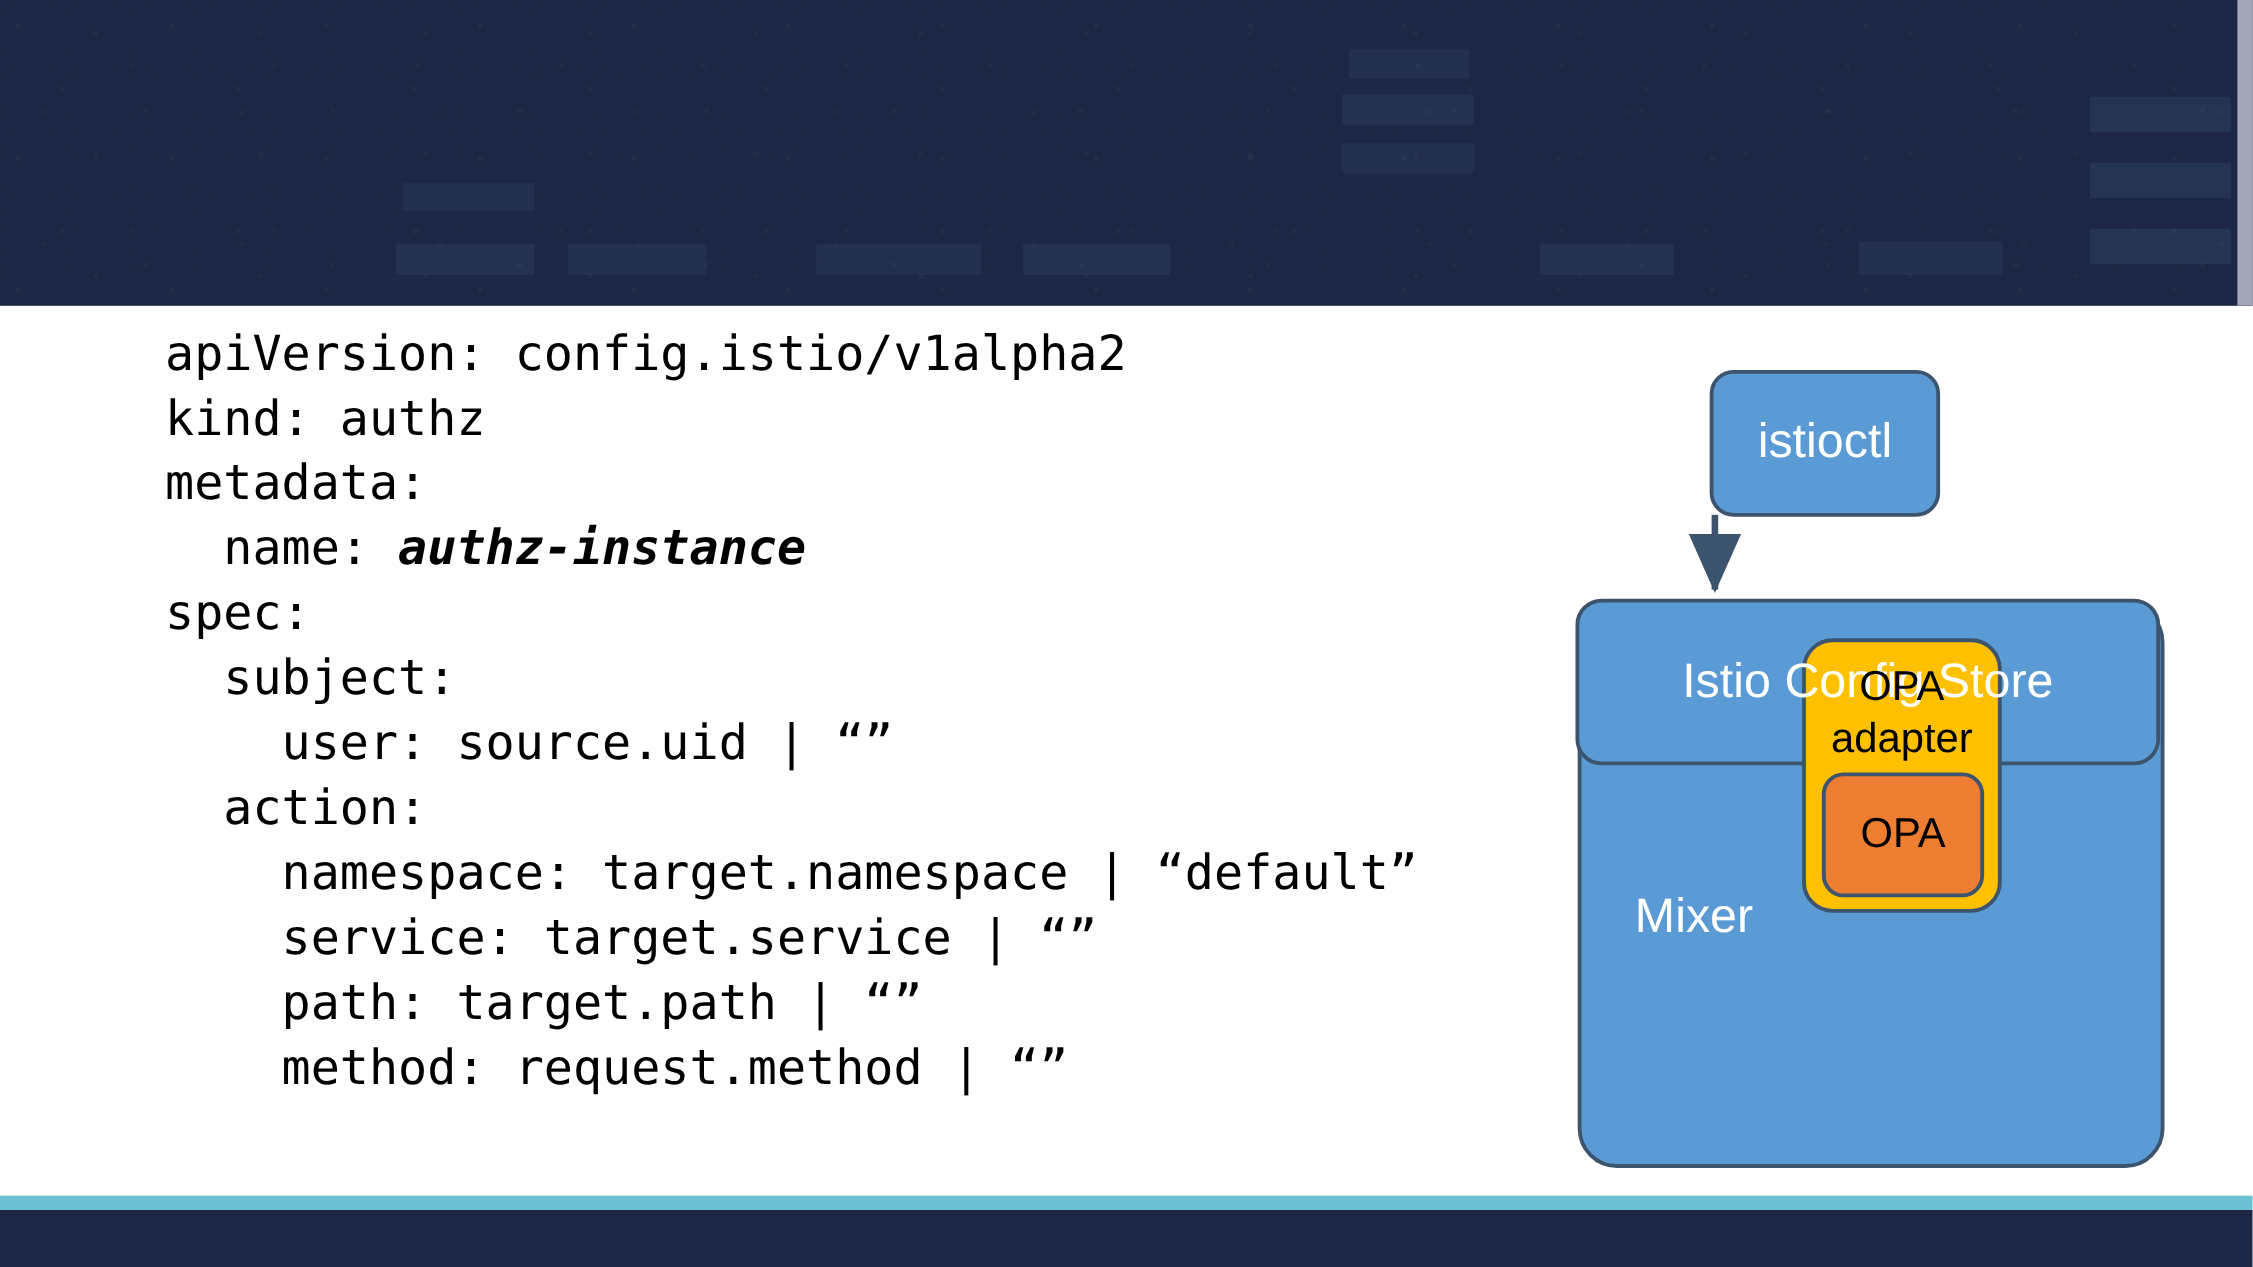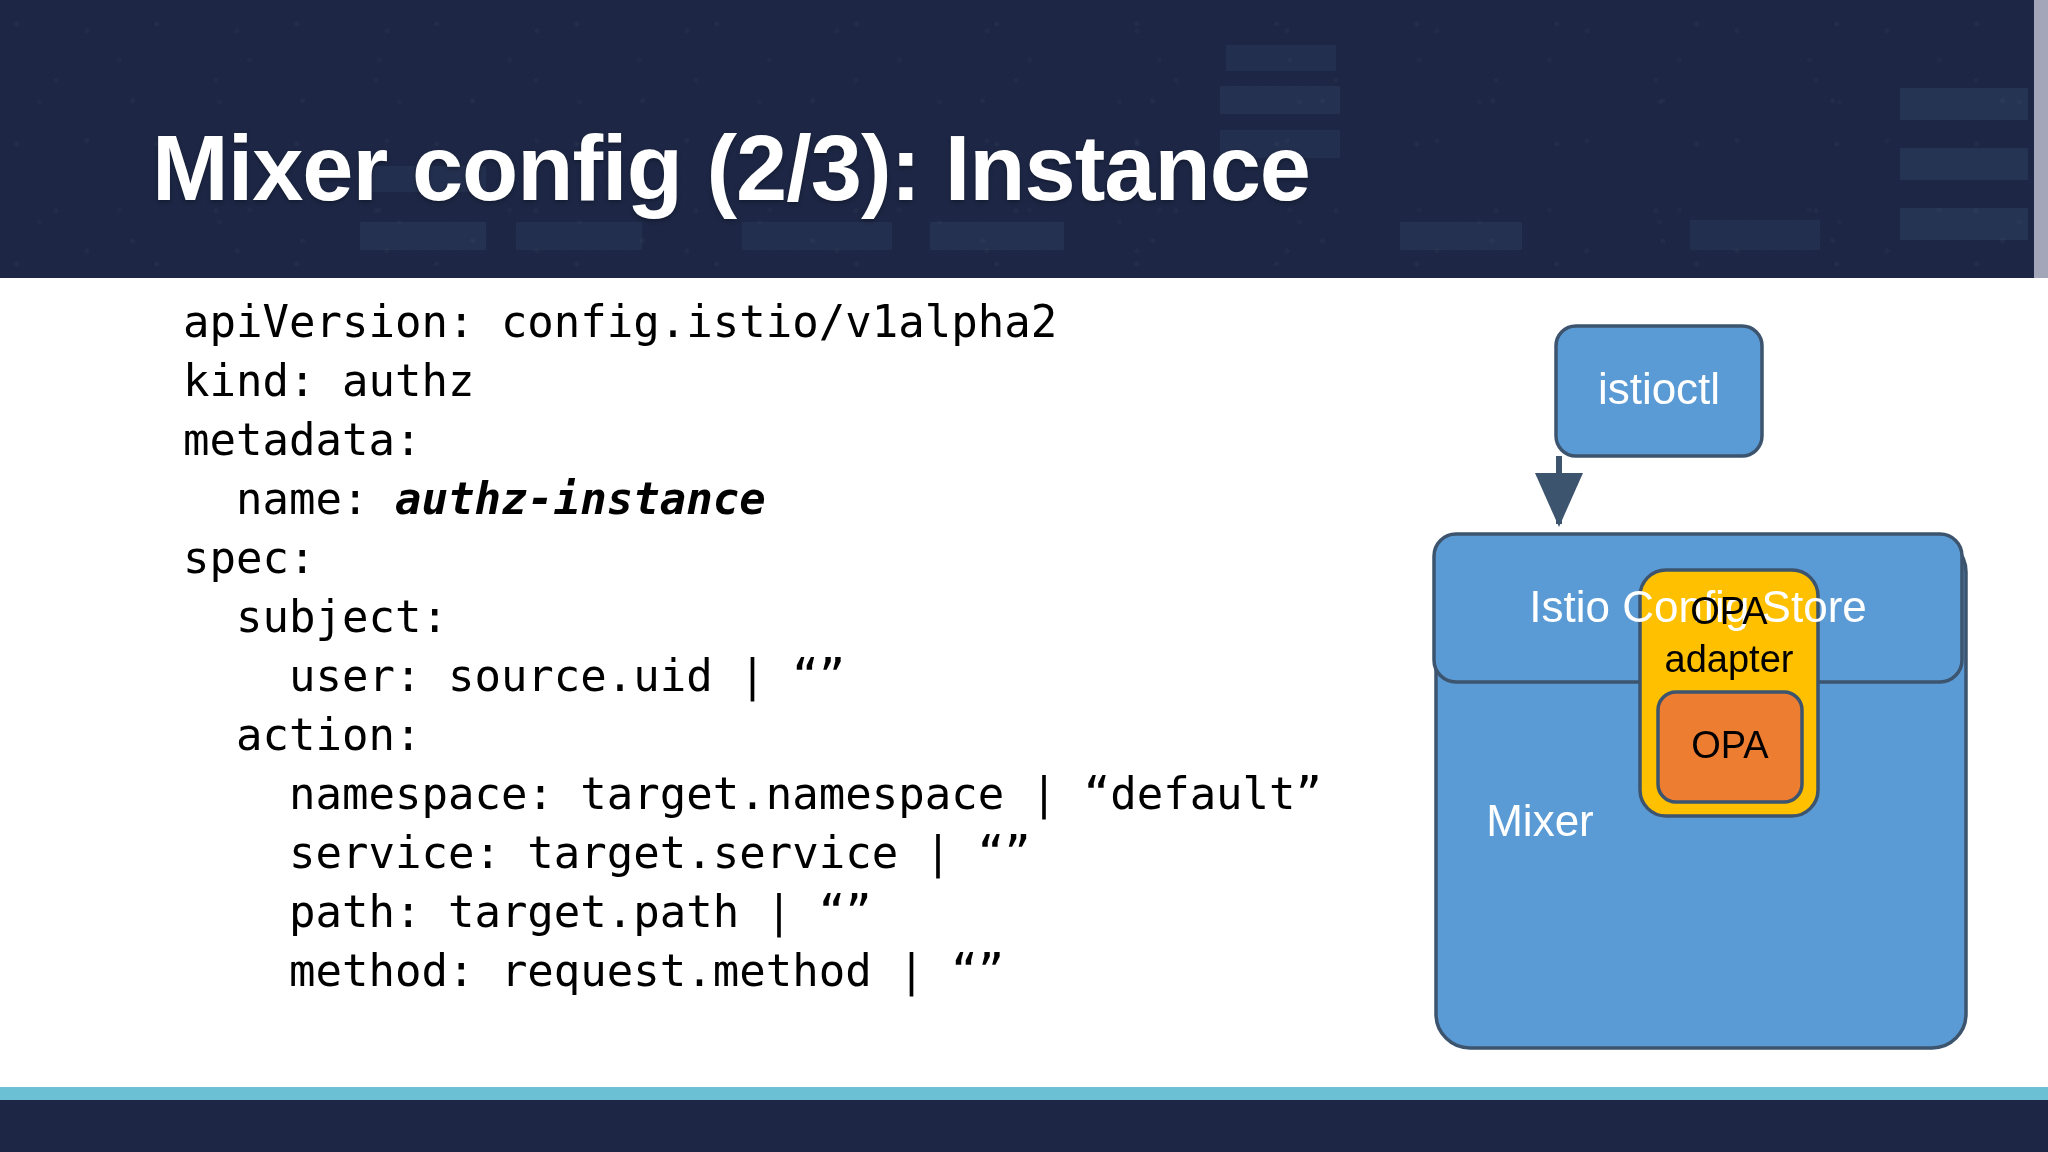--- a/index.html
+++ b/index.html
@@ -79,28 +79,28 @@
     position: absolute;
     left: 150px;
     top: 292px;
     width: 1230px;
     font-family: "DejaVu Sans Mono", "Liberation Mono", monospace;
     font-size: 44px;
     line-height: 59px;
     color: #000000;
     white-space: pre;
   }
-  #code .ln { display: block; margin-left: 33px; }
+  #code .ln { display: block; }
   #code .bold { font-weight: bold; font-style: italic; }
 
   
   #diagram {
     position: absolute;
     left: 1400px;
-    top: 292px;
+    top: 304px;
     width: 648px;
     height: 780px;
   }
   #diagram svg { display: block; }
   .dg-label {
     font-family: "Liberation Sans", sans-serif;
     text-anchor: middle;
     dominant-baseline: middle;
   }
 
@@ -137,21 +137,20 @@
     <div class="hblock b2" style="left:1226px; top:45px; width:110px; height:26px;"></div>
     <div class="hblock" style="left:1220px; top:86px; width:120px; height:28px;"></div>
     <div class="hblock b2" style="left:1220px; top:130px; width:120px; height:28px;"></div>
     <div class="hblock" style="left:1400px; top:222px; width:122px; height:28px;"></div>
     <div class="hblock b2" style="left:366px; top:166px; width:120px; height:26px;"></div>
     <div class="hblock b3" style="left:1900px; top:88px; width:128px; height:32px;"></div>
     <div class="hblock b3" style="left:1900px; top:148px; width:128px; height:32px;"></div>
     <div class="hblock b3" style="left:1900px; top:208px; width:128px; height:32px;"></div>
     <div class="hblock b2" style="left:1690px; top:220px; width:130px; height:30px;"></div>
 
-    <div id="header-title">Mixer config (2/3): Instance</div>
 
     <div id="header-rightstrip"></div>
   </div>
 
   <div id="code"><span class="ln"><span>apiVersion: config.istio/v1alpha2</span></span><span class="ln"><span>kind: authz</span></span><span class="ln"><span>metadata:</span></span><span class="ln"><span>  name: </span><span class="bold">authz-instance</span></span><span class="ln"><span>spec:</span></span><span class="ln"><span>  subject:</span></span><span class="ln"><span>    user: source.uid | “”</span></span><span class="ln"><span>  action:</span></span><span class="ln"><span>    namespace: target.namespace | “default”</span></span><span class="ln"><span>    service: target.service | “”</span></span><span class="ln"><span>    path: target.path | “”</span></span><span class="ln"><span>    method: request.method | “”</span></span></div>
 
   <div id="diagram">
     <svg width="648" height="780" viewBox="0 0 648 780" xmlns="http://www.w3.org/2000/svg">
       <defs>
         <marker id="arrowhead" markerWidth="9" markerHeight="8" refX="8.5" refY="4" orient="auto" markerUnits="strokeWidth">

